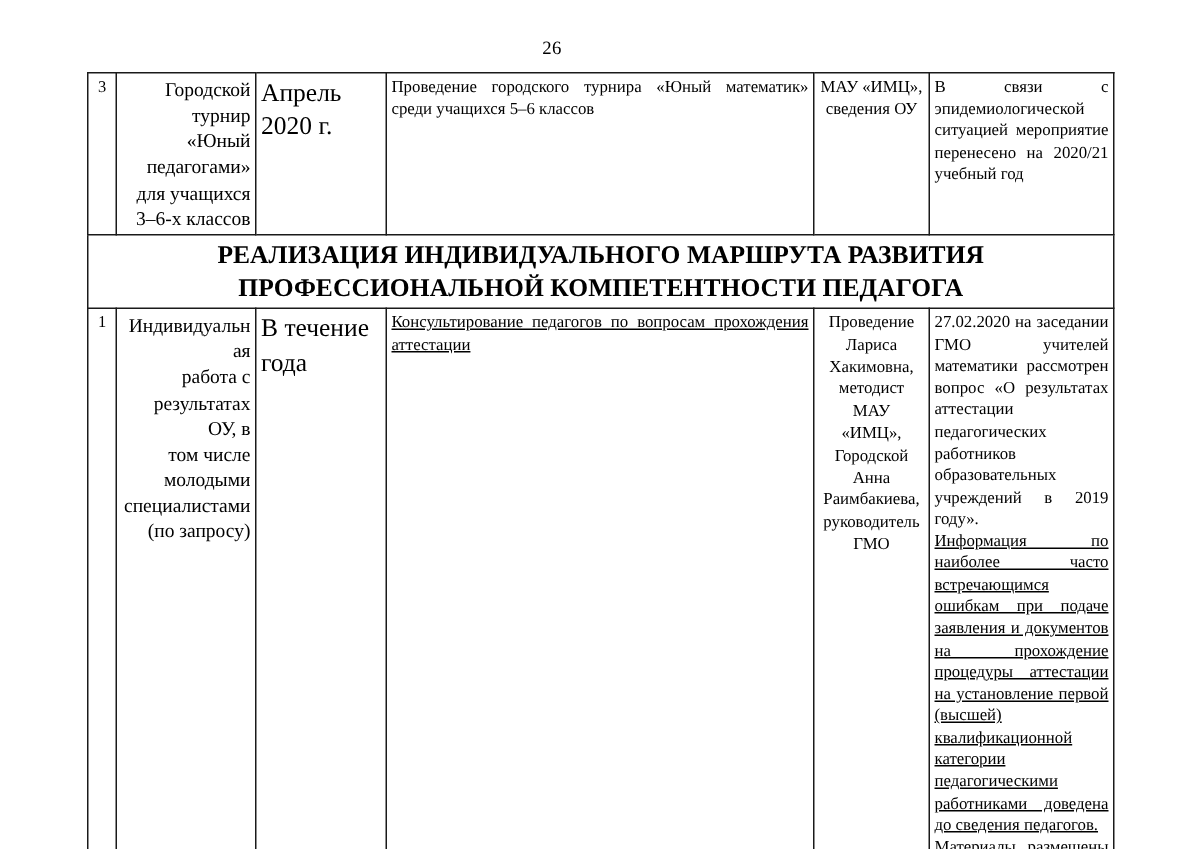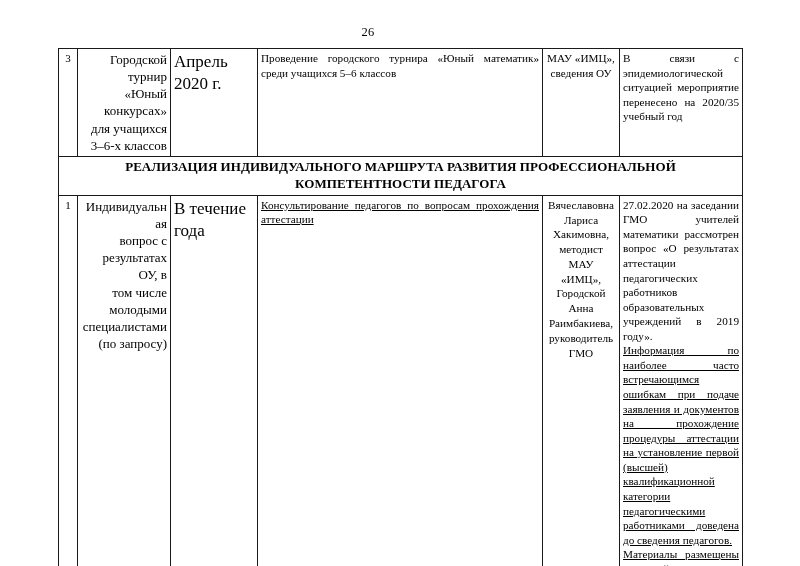--- a/index.html
+++ b/index.html
@@ -54,21 +54,21 @@
   col.c-term  { width: 87px; }
   col.c-cont  { width: 285px; }
   col.c-perf  { width: 77px; }
   col.c-res   { width: 123px; }
   .just { text-align: justify; text-align-last: left; }
   .mid { vertical-align: middle; }
   .num-cell { text-align: center; vertical-align: middle; font-size: 11px; }
   .banner {
     text-align: center;
     font-weight: bold;
-    font-size: 13px;
+    font-size: 17px;
     letter-spacing: 0.05px;
     padding: 5px 2px 5px 2px;
     vertical-align: middle;
   }
   .p { margin: 0; }
   .perf-cell {
     text-align: center;
     vertical-align: middle;
     font-size: 11.2px;
     line-height: 1.32;
@@ -107,53 +107,53 @@
         <col class="c-cont">
         <col class="c-perf">
         <col class="c-res">
       </colgroup>
       <tbody>
 
         <tr>
           <td class="num-cell">3</td>
           <td class="event-cell">
             <div>Городской турнир</div>
-            <div>«Юный конкурсах»</div>
+            <div>«Юный педагогами»</div>
             <div>для учащихся</div>
             <div>3–6-х классов</div>
           </td>
           <td class="term-cell">Апрель 2020 г.</td>
           <td class="just">Проведение городского турнира «Юный математик» среди учащихся 5–6 классов</td>
           <td class="perf-cell">
             <div>МАУ «ИМЦ»,</div>
             <div>сведения ОУ</div>
           </td>
-          <td class="res-cell">В связи с эпидемиологической ситуацией мероприятие перенесено на 2020/35 учебный год</td>
+          <td class="res-cell">В связи с эпидемиологической ситуацией мероприятие перенесено на 2020/21 учебный год</td>
         </tr>
 
         <tr>
           <td class="banner" colspan="6">РЕАЛИЗАЦИЯ ИНДИВИДУАЛЬНОГО МАРШРУТА РАЗВИТИЯ ПРОФЕССИОНАЛЬНОЙ КОМПЕТЕНТНОСТИ ПЕДАГОГА</td>
         </tr>
 
         <tr>
           <td class="num-cell tall-left" rowspan="3">1</td>
           <td class="event-cell mid" rowspan="3">
             <div>Индивидуальная</div>
-            <div>вопрос с</div>
+            <div>работа с</div>
             <div>результатах ОУ, в</div>
             <div>том числе молодыми</div>
             <div>специалистами</div>
             <div>(по запросу)</div>
           </td>
           <td class="term-cell mid" rowspan="3">В течение года</td>
 
           <td class="just" style="height:148px;text-decoration:underline;">Консультирование педагогов по вопросам прохождения аттестации</td>
 
           <td class="perf-cell" rowspan="3">
-            <div>Вячеславовна</div>
+            <div>Проведение</div>
             <div>Лариса</div>
             <div>Хакимовна,</div>
             <div>методист МАУ</div>
             <div>«ИМЦ»,</div>
             <div>Городской Анна</div>
             <div>Раимбакиева,</div>
             <div>руководитель</div>
             <div>ГМО</div>
           </td>
 

